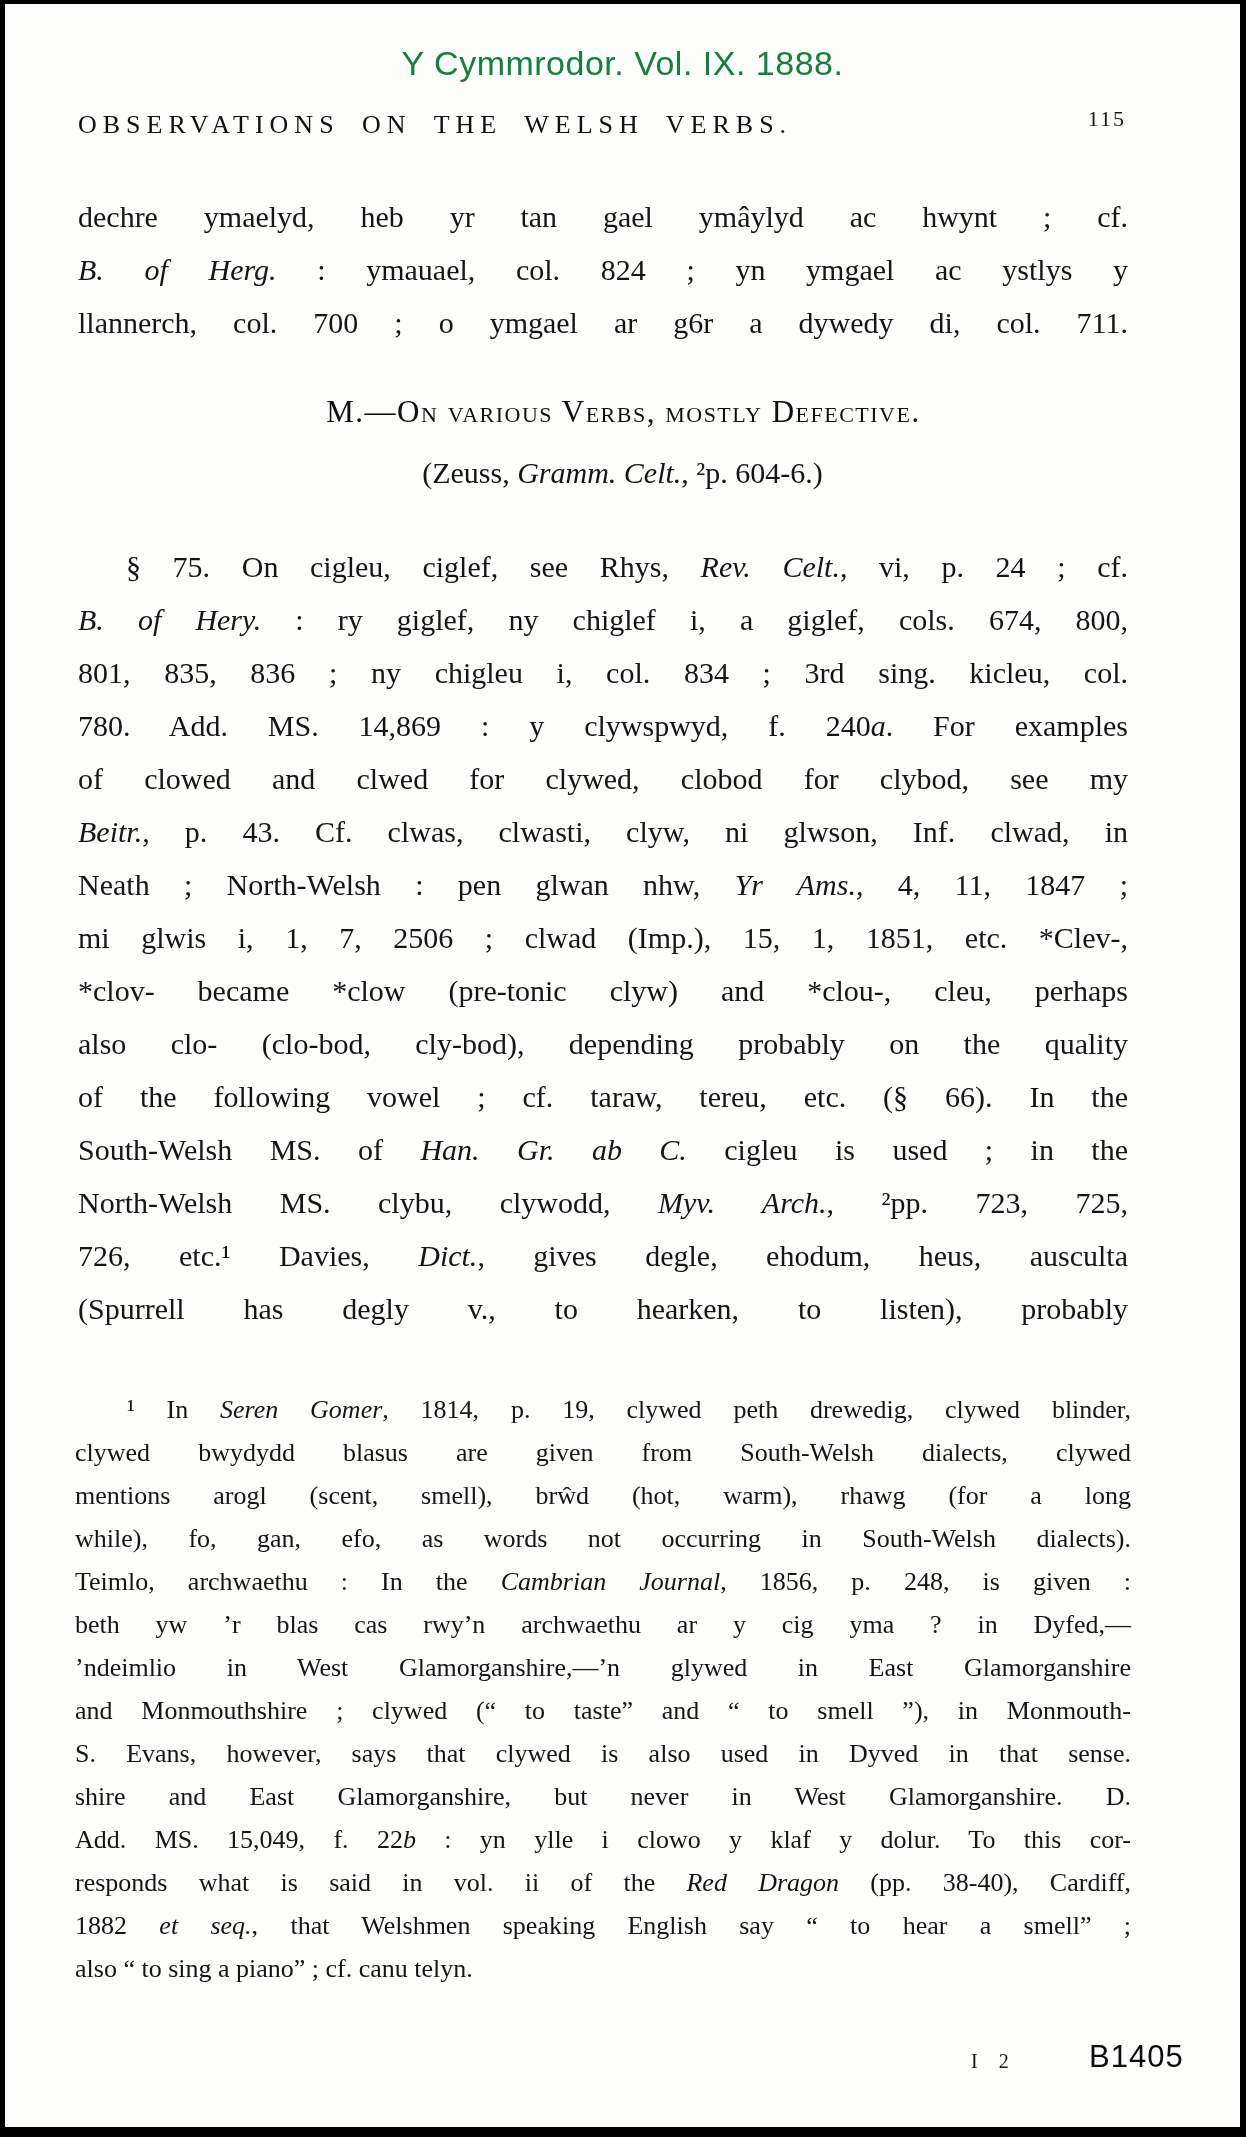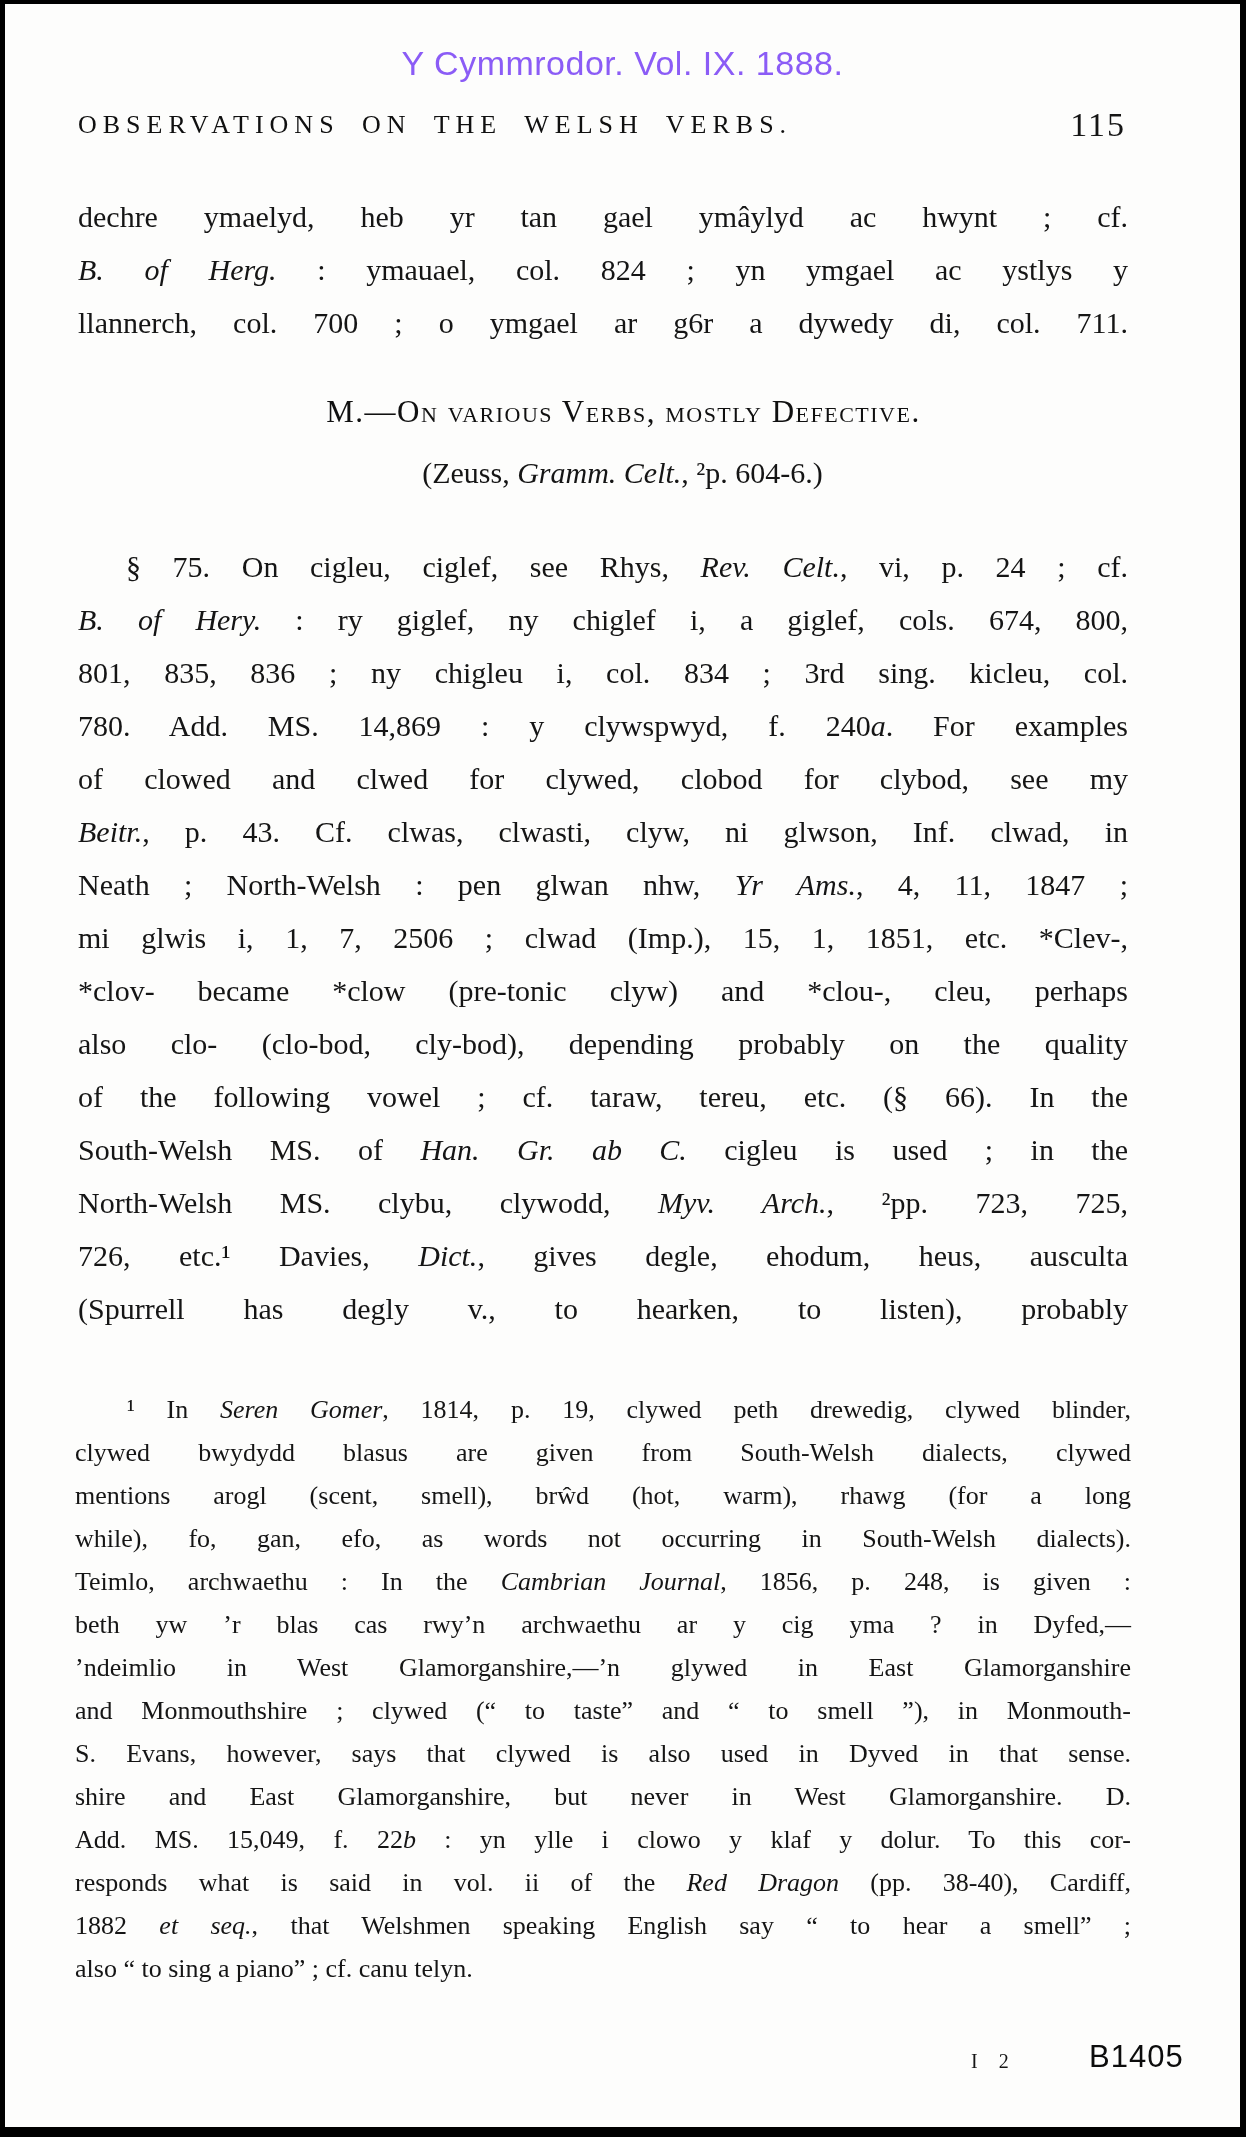--- a/index.html
+++ b/index.html
@@ -16,32 +16,32 @@
     top: 4px; left: 5px; right: 6px; bottom: 10px;
     background: #fdfdfc;
     overflow: hidden;
   }
   
   .vol-header {
     position: absolute; top: 40px; left: 0; right: 0;
     text-align: center;
     font-family: "Liberation Sans", sans-serif;
     font-size: 34px; letter-spacing: 0.5px;
-    color: #8b5cf6;
+    color: #15803d;
   }
   .running-row { position: absolute; top: 102px; left: 73px; width: 1050px; height: 44px; }
   .running-title {
     position: absolute; left: 0; right: 0; top: 4px;
     text-align: left;
     font-size: 26px; letter-spacing: 6px; word-spacing: 10px;
     color: #101010;
   }
   .page-number {
     position: absolute; right: 2px; top: 0;
-    font-size: 34px; letter-spacing: 2px;
+    font-size: 22px; letter-spacing: 2px;
   }
   .textblock { position: absolute; left: 73px; width: 1050px; }
   .para1 { top: 186px; }
   .para2 { top: 536px; }
   .line {
     font-size: 30px;
     line-height: 53px;
     height: 53px;
     white-space: nowrap;
     text-align: justify;

